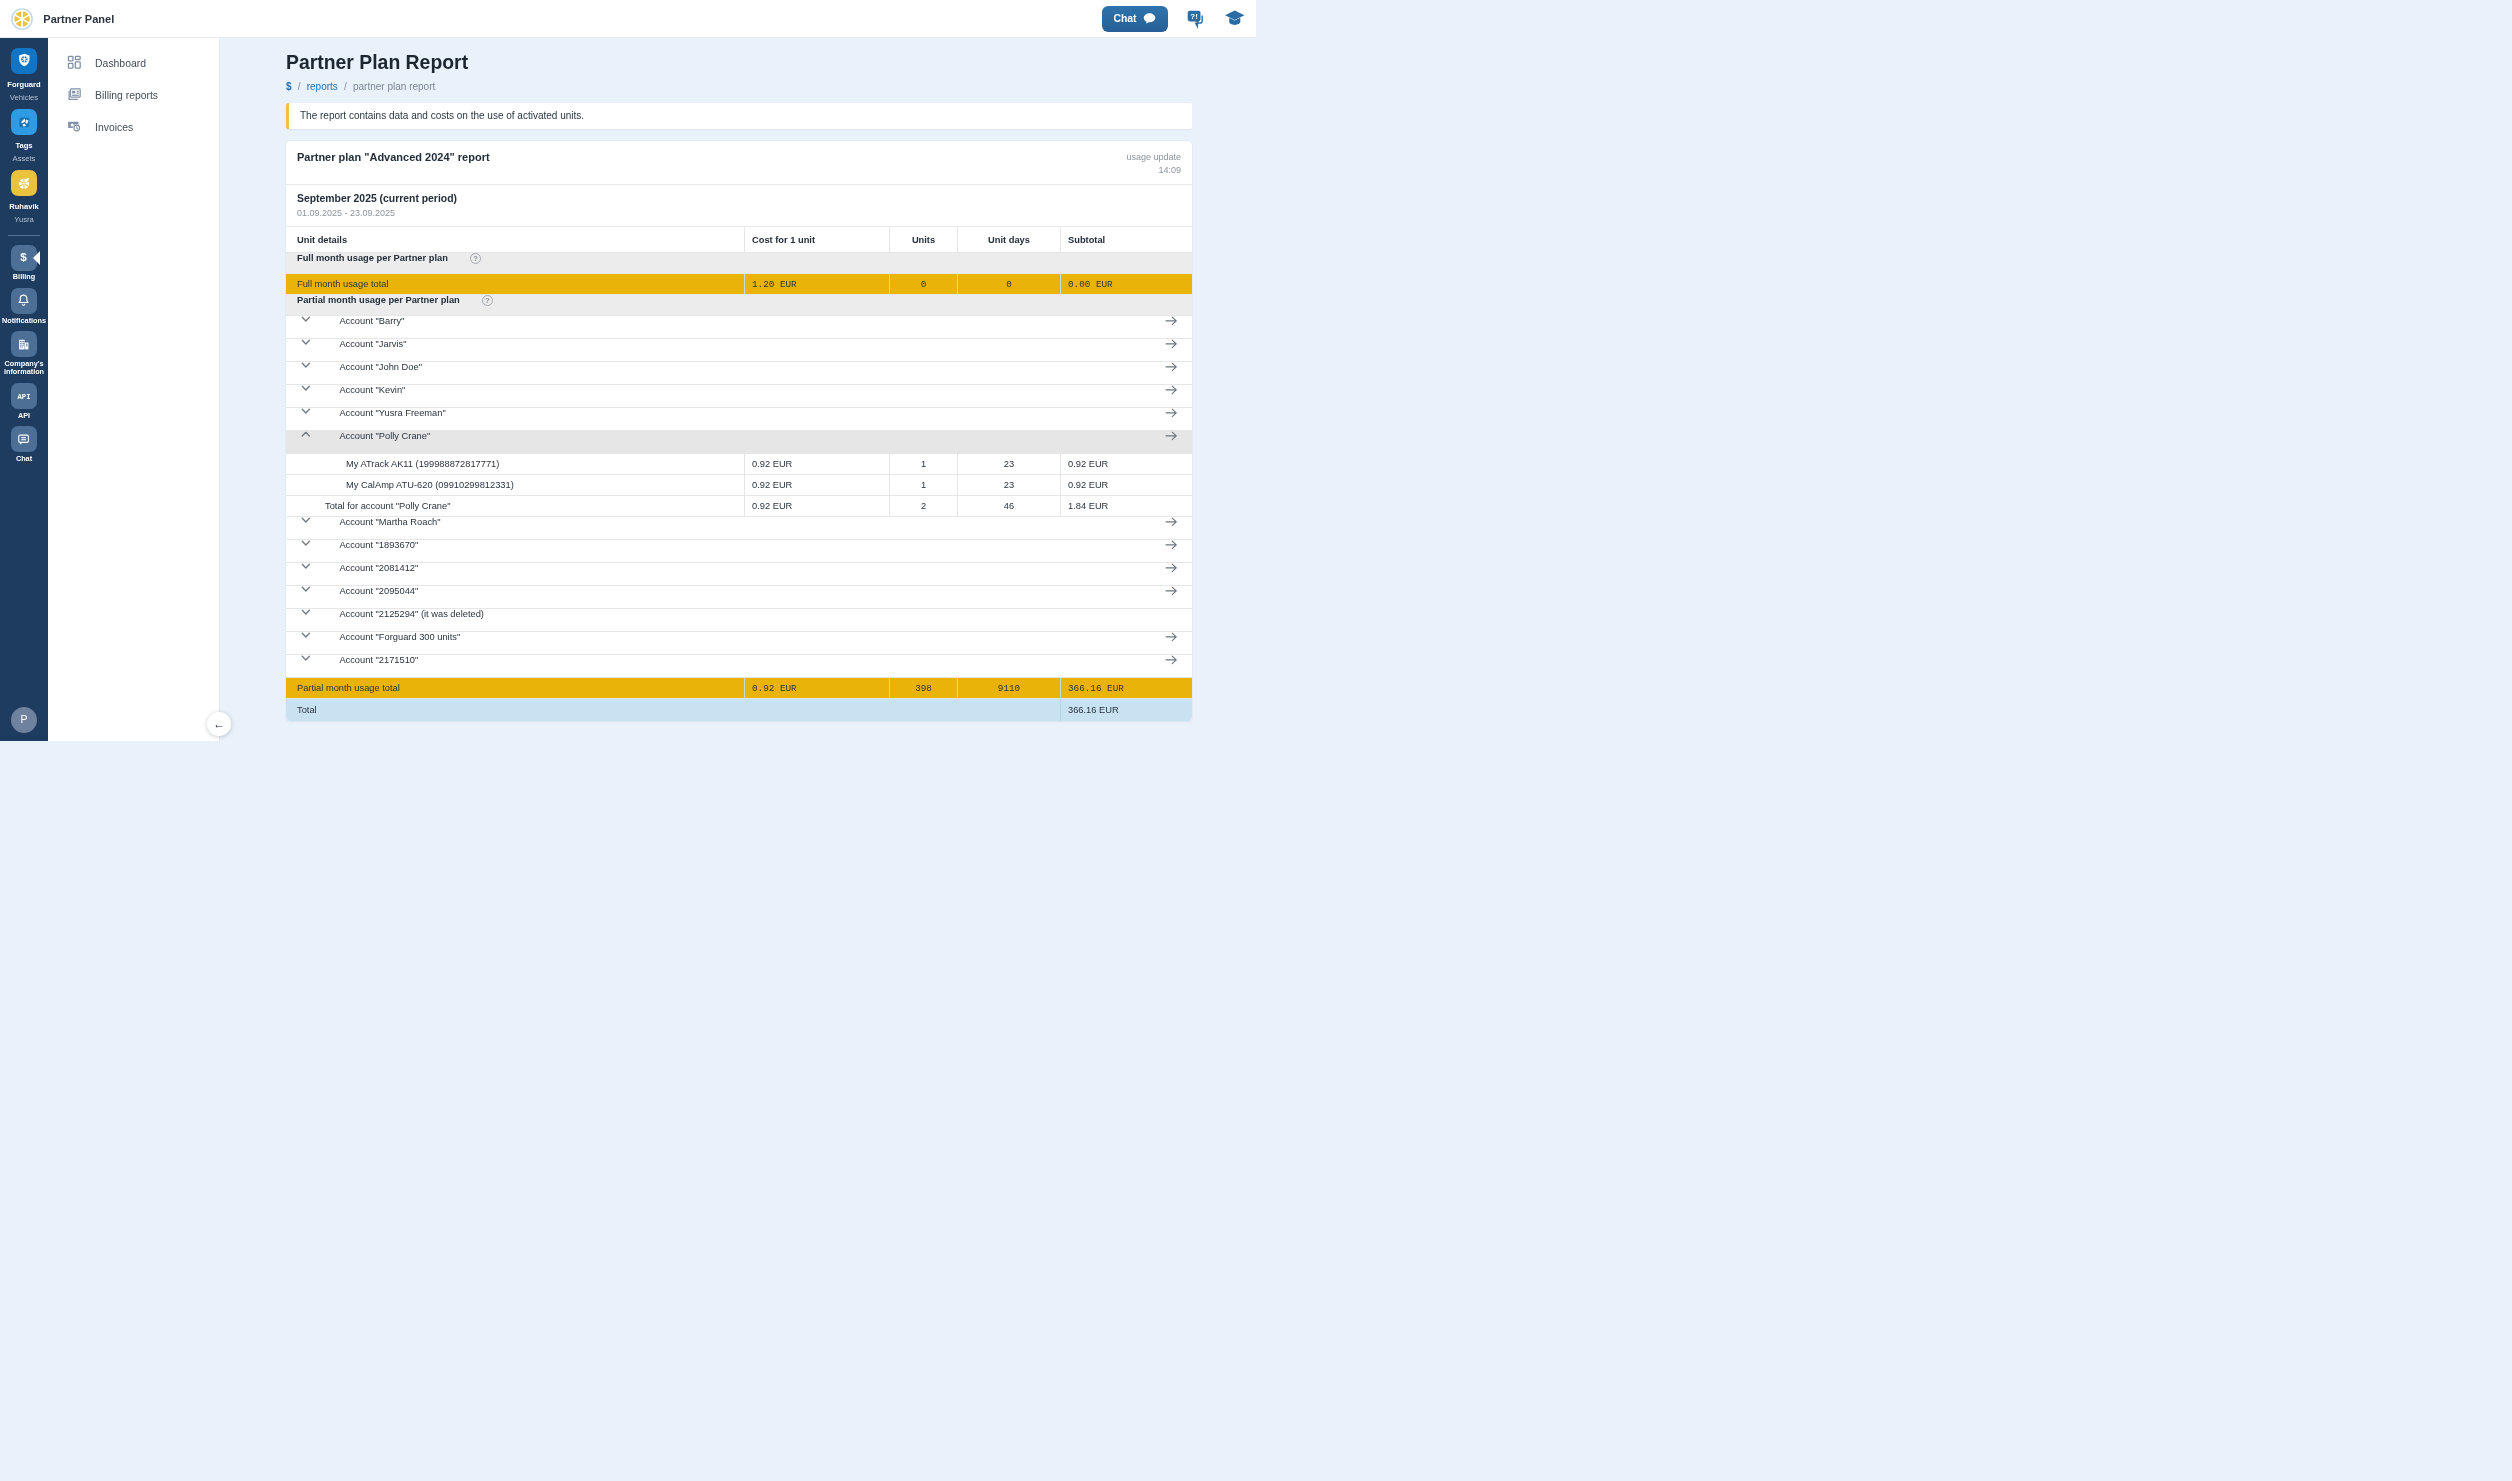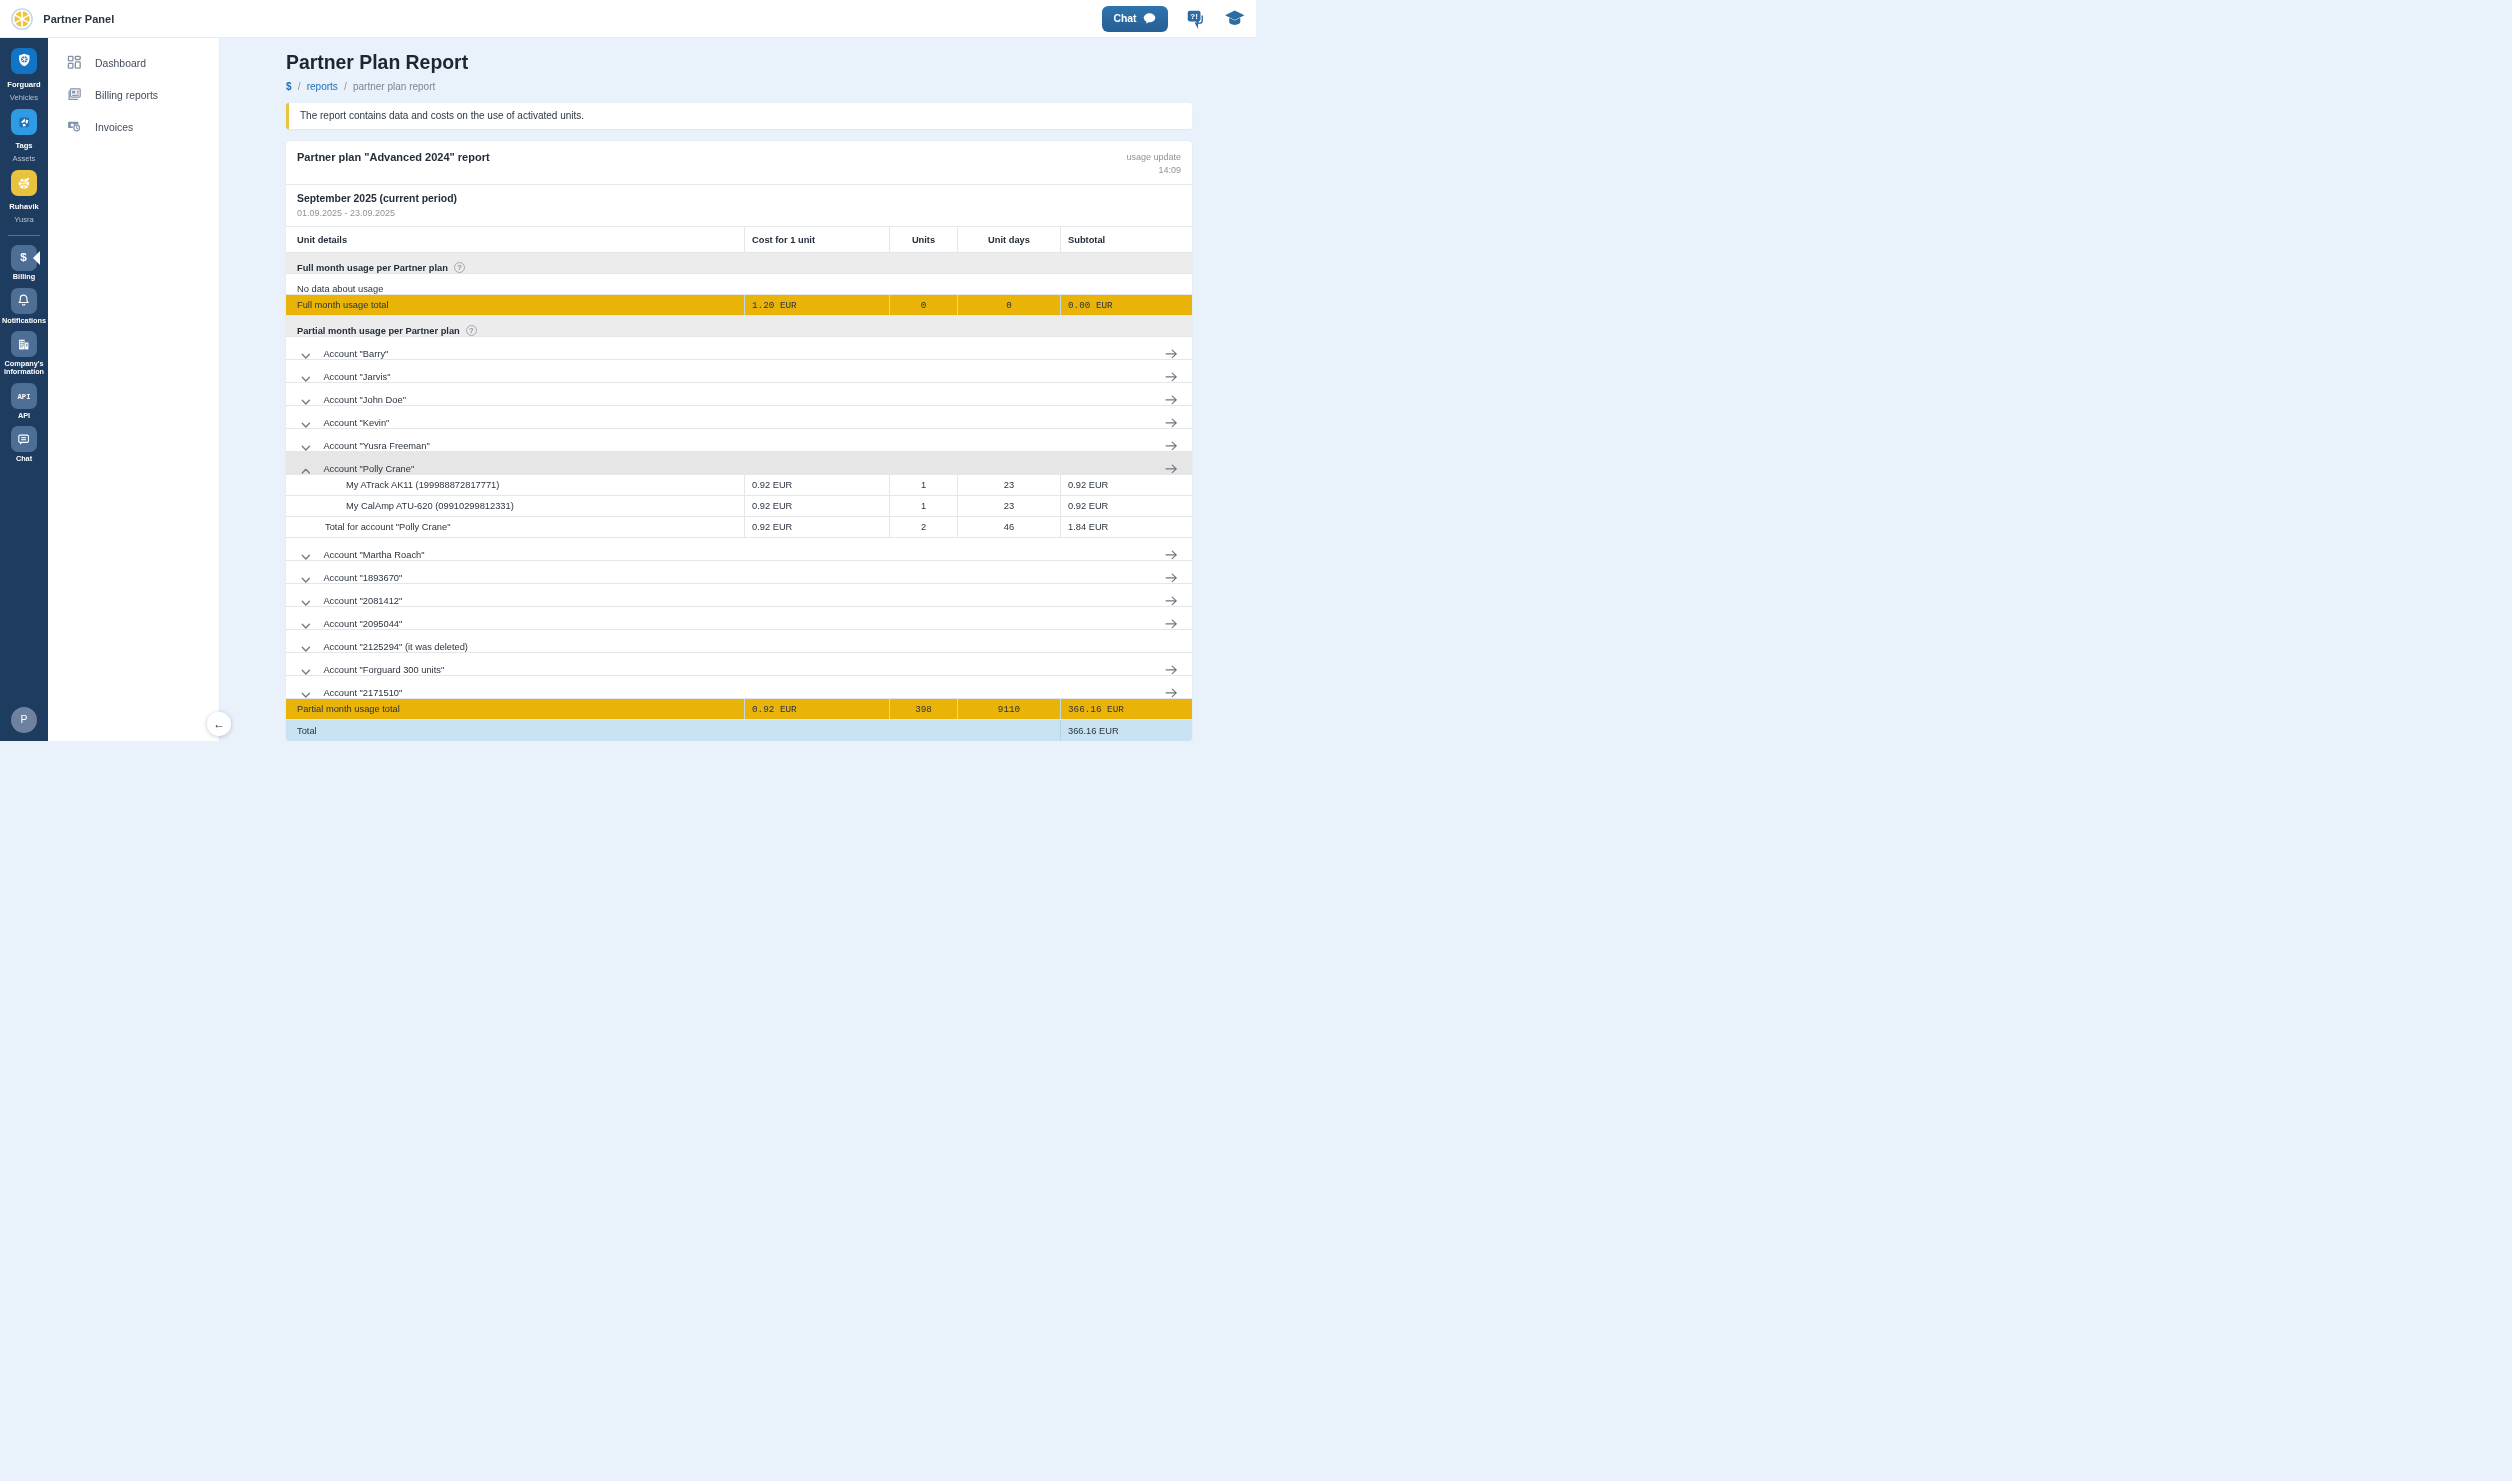--- a/index.html
+++ b/index.html
@@ -67,21 +67,21 @@
   .period-title { font-size:10.4px; font-weight:700; color:#232e3a; }
   .period-range { margin-top:4.2px; font-size:9px; color:#8b949c; }
 
   .tgrid-row { display:grid; grid-template-columns:458px 145px 68px 103px 131px; align-items:stretch; }
   .thead { height:25px; }
   .th { display:flex; align-items:center; font-size:9.3px; font-weight:700; color:#232e3a; padding:0 7px; }
   .th.c1 { padding-left:11px; }
   .th.center, .cell.center { justify-content:center; }
   .vline { border-left:0.7px solid #e4e6e8; }
 
-  .t-full { display:flex; align-items:flex-end; border-top:0.7px solid #e4e6e8; }
+  .t-full { display:flex; align-items:flex-start; border-top:0.7px solid #e4e6e8;gap:16px; }
   .row-section { height:21px; background:#ececec; }
   .section-label { font-size:9.3px; font-weight:700; color:#232e3a; padding-left:11px; }
   .help { display:inline-flex; align-items:center; justify-content:center; width:11px; height:11px;
     border:1px solid #a3aab1; border-radius:50%; color:#8a9299; font-size:7.6px; font-weight:700; margin-left:6.2px; cursor:pointer; }
   .row-message { height:21px; }
   .message-label { font-size:9.3px; color:#2a3440; padding-left:11px; }
 
   .row-line { border-top:0.7px solid #e4e6e8; }
   .cell { display:flex; align-items:center; font-size:9.3px; color:#2a3440; padding:0 7px; }
   .cell.c1 { padding-left:11px; }
@@ -356,23 +356,20 @@
           <div class="th vline center">Units</div>
           <div class="th vline center">Unit days</div>
           <div class="th vline">Subtotal</div>
         </div>
 
         <div>
             <div class="t-full row-section">
               <span class="section-label">Full month usage per Partner plan</span>
               <span class="help">?</span>
             </div>
-            <div class="t-full row-message">
-              <span class="message-label">No data about usage</span>
-            </div>
             <div class="tgrid-row row-line hl">
               <div class="cell c1">Full month usage total</div>
               <div class="cell vline">1.20 EUR</div>
               <div class="cell vline center">0</div>
               <div class="cell vline center">0</div>
               <div class="cell vline">0.00 EUR</div>
             </div>
             <div class="t-full row-section">
               <span class="section-label">Partial month usage per Partner plan</span>
               <span class="help">?</span>

